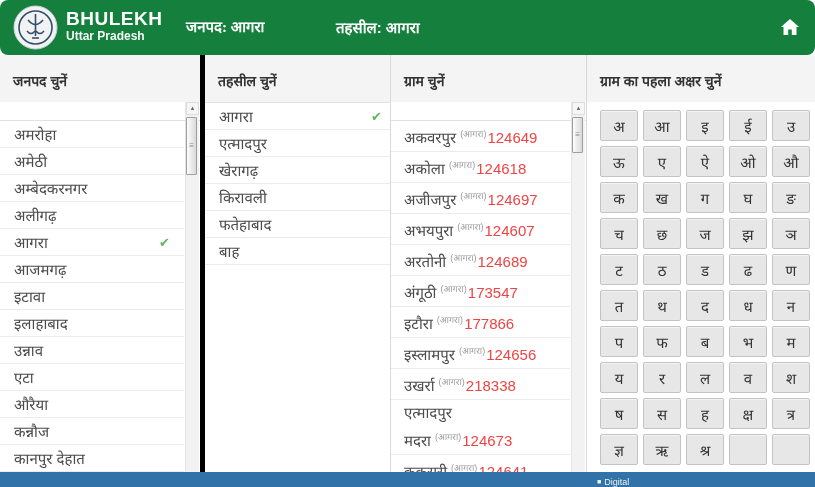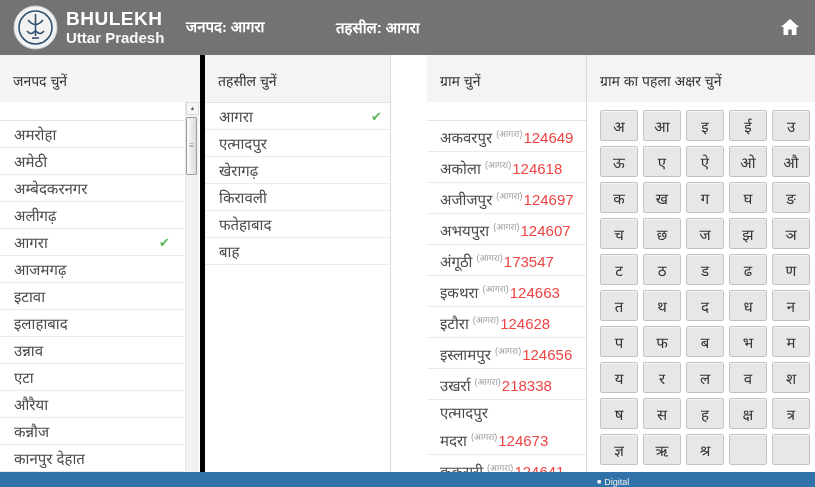--- a/index.html
+++ b/index.html
@@ -4,40 +4,40 @@
 <style>
   html,body{margin:0;padding:0;}
   body{
     width:815px;height:487px;position:relative;overflow:hidden;
     background:#fff;font-family:"Liberation Sans","DejaVu Sans",sans-serif;
     -webkit-font-smoothing:antialiased;
   }
   
   .app-header{
     position:absolute;left:0;top:0;width:815px;height:55px;
-    background:#737373;color:#fff;z-index:4;
+    background:#15803d;color:#fff;z-index:4;border-radius:8px;
   }
   .logo-wrap{position:absolute;left:13px;top:5px;width:45px;height:45px;}
   .brand{position:absolute;left:66px;top:9px;line-height:1.1;}
   .brand-main{font-size:19px;font-weight:bold;letter-spacing:.5px;}
-  .brand-sub{font-size:15px;font-weight:bold;opacity:.95;}
+  .brand-sub{font-size:12px;font-weight:bold;opacity:.95;}
   .hdr-label{position:absolute;top:0;height:55px;line-height:55px;font-size:15px;font-weight:bold;}
   .hdr-district{left:186px;font-family:Liberation Serif, serif;}
   .hdr-tehsil{left:336px;}
   .home-btn{position:absolute;right:15px;top:17px;width:20px;height:20px;cursor:pointer;}
   
   .main{position:absolute;left:0;top:55px;width:815px;height:432px;background:#fff;}
   .col{position:absolute;top:0;bottom:0;background:#fff;}
   .col-1{left:0;width:200px;}
   .col-2{left:200px;width:189px;border-left:5px solid #000000;}
-  .col-3{left:390px;width:195px;border-left:1px solid #d9d9d9;padding-left:36px;}
+  .col-3{left:390px;width:195px;border-left:1px solid #d9d9d9;}
   .col-4{left:586px;width:229px;border-left:1px solid #d9d9d9;}
   .col-header{
     height:47px;box-sizing:border-box;background:#f4f4f4;
-    padding:16px 0 0 13px;font-size:14px;font-weight:normal;color:#333;
+    padding:16px 0 0 13px;font-size:14px;font-weight:bold;color:#333;
   }
   .list{position:relative;height:385px;overflow:hidden;border-top:1px solid #e2e2e2;}
   .list-pad{padding-right:16px;margin-top:18px;}
   .list-row{
     display:flex;align-items:center;height:27px;box-sizing:border-box;
     padding:0 8px 0 14px;border-bottom:1px solid #ebebeb;
     font-size:15px;color:#4a4a4a;cursor:pointer;white-space:nowrap;
   }
   .check{margin-left:auto;color:#5cb85c;font-size:13px;font-weight:bold;padding-right:4px;}
   .col-1 .check{padding-right:6px;}
@@ -191,23 +191,23 @@
       </div>
   </div>
 
   <div class="col col-3">
     <div class="col-header">ग्राम चुनें</div>
     <div class="list list-pad" id="village-list">
         <div class="row-v"><span class="vname">अकवरपुर</span><span class="vsup">(आगरा)</span><span class="vcode">124649</span></div>
         <div class="row-v"><span class="vname">अकोला</span><span class="vsup">(आगरा)</span><span class="vcode">124618</span></div>
         <div class="row-v"><span class="vname">अजीजपुर</span><span class="vsup">(आगरा)</span><span class="vcode">124697</span></div>
         <div class="row-v"><span class="vname">अभयपुरा</span><span class="vsup">(आगरा)</span><span class="vcode">124607</span></div>
+        <div class="row-v"><span class="vname">अरतोनी</span><span class="vsup">(आगरा)</span><span class="vcode">124689</span></div>
         <div class="row-v"><span class="vname">अंगूठी</span><span class="vsup">(आगरा)</span><span class="vcode">173547</span></div>
-        <div class="row-v"><span class="vname">इकथरा</span><span class="vsup">(आगरा)</span><span class="vcode">124663</span></div>
-        <div class="row-v"><span class="vname">इटौरा</span><span class="vsup">(आगरा)</span><span class="vcode">124628</span></div>
+        <div class="row-v"><span class="vname">इटौरा</span><span class="vsup">(आगरा)</span><span class="vcode">177866</span></div>
         <div class="row-v"><span class="vname">इस्लामपुर</span><span class="vsup">(आगरा)</span><span class="vcode">124656</span></div>
         <div class="row-v"><span class="vname">उखर्रा</span><span class="vsup">(आगरा)</span><span class="vcode">218338</span></div>
         <div class="row-v"><span class="vname">एत्मादपुर मदरा</span><span class="vsup">(आगरा)</span><span class="vcode">124673</span></div>
         <div class="row-v"><span class="vname">ककरारी</span><span class="vsup">(आगरा)</span><span class="vcode">124641</span></div>
       </div>
     <div class="sbar" style="top:47px;">
       <div class="sbtn sbtn-up">▲</div>
       <div class="sthumb sthumb-3">≡</div>
       <div class="sbtn sbtn-dn">▼</div>
     </div>

